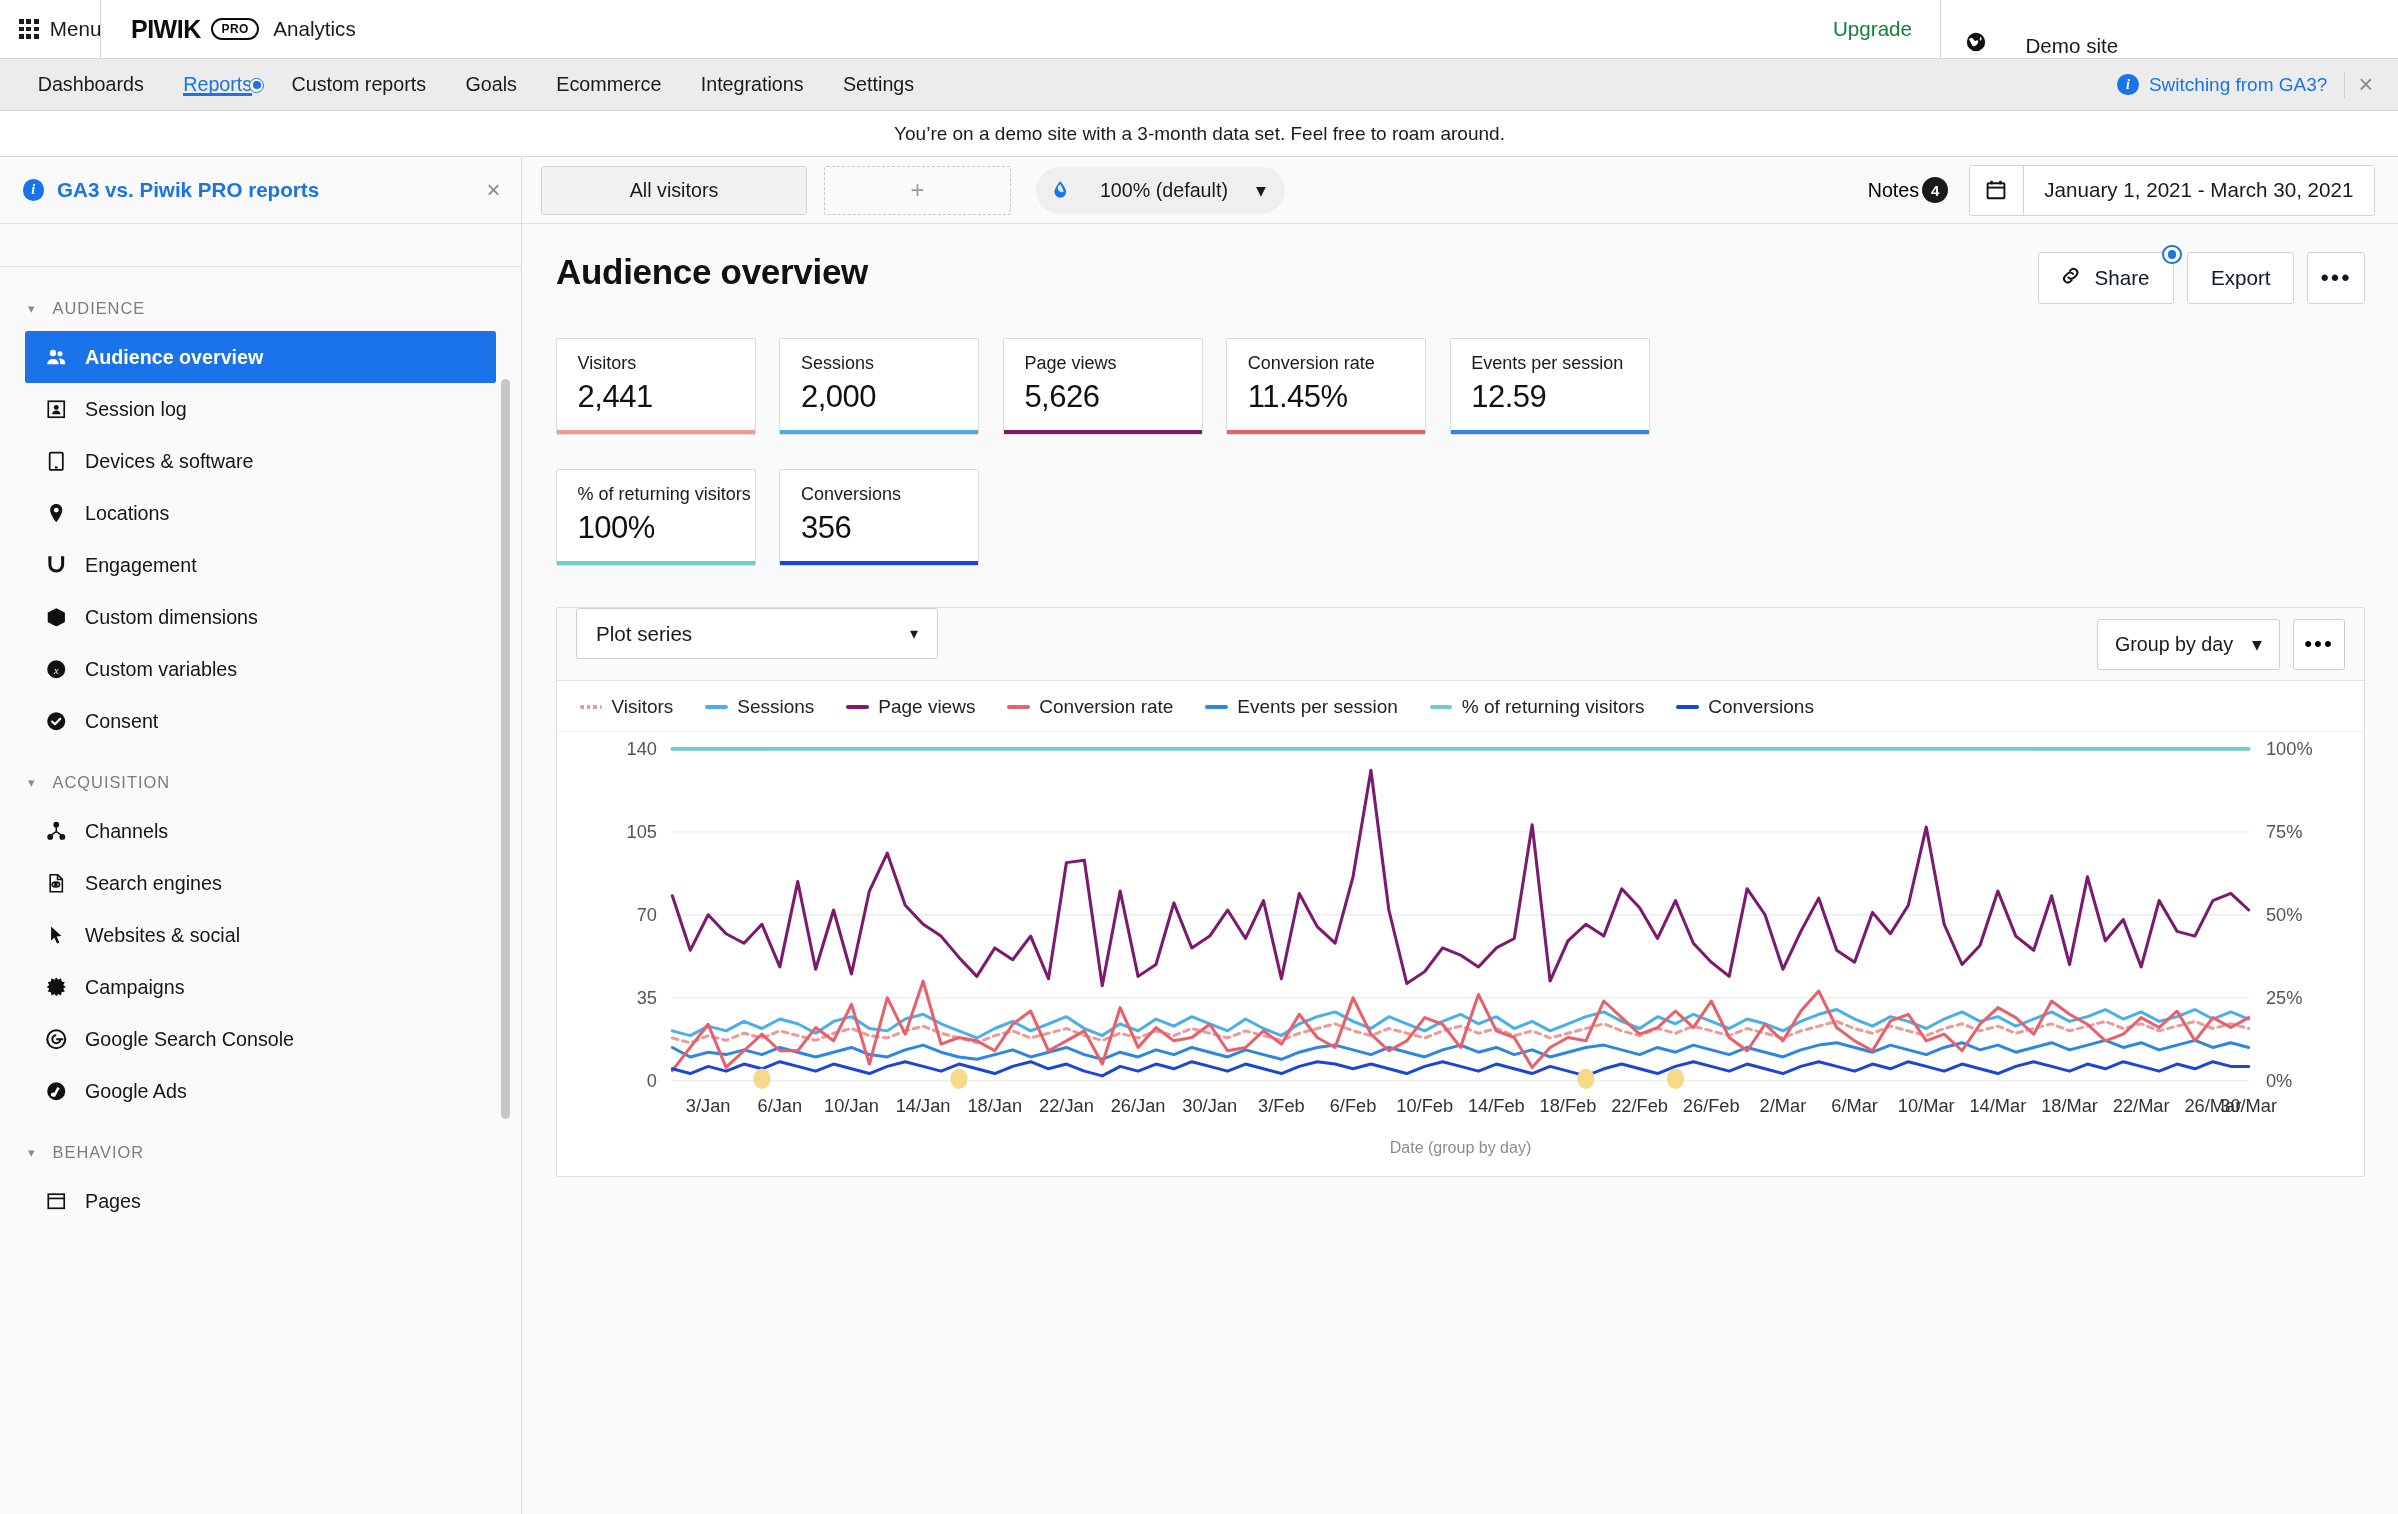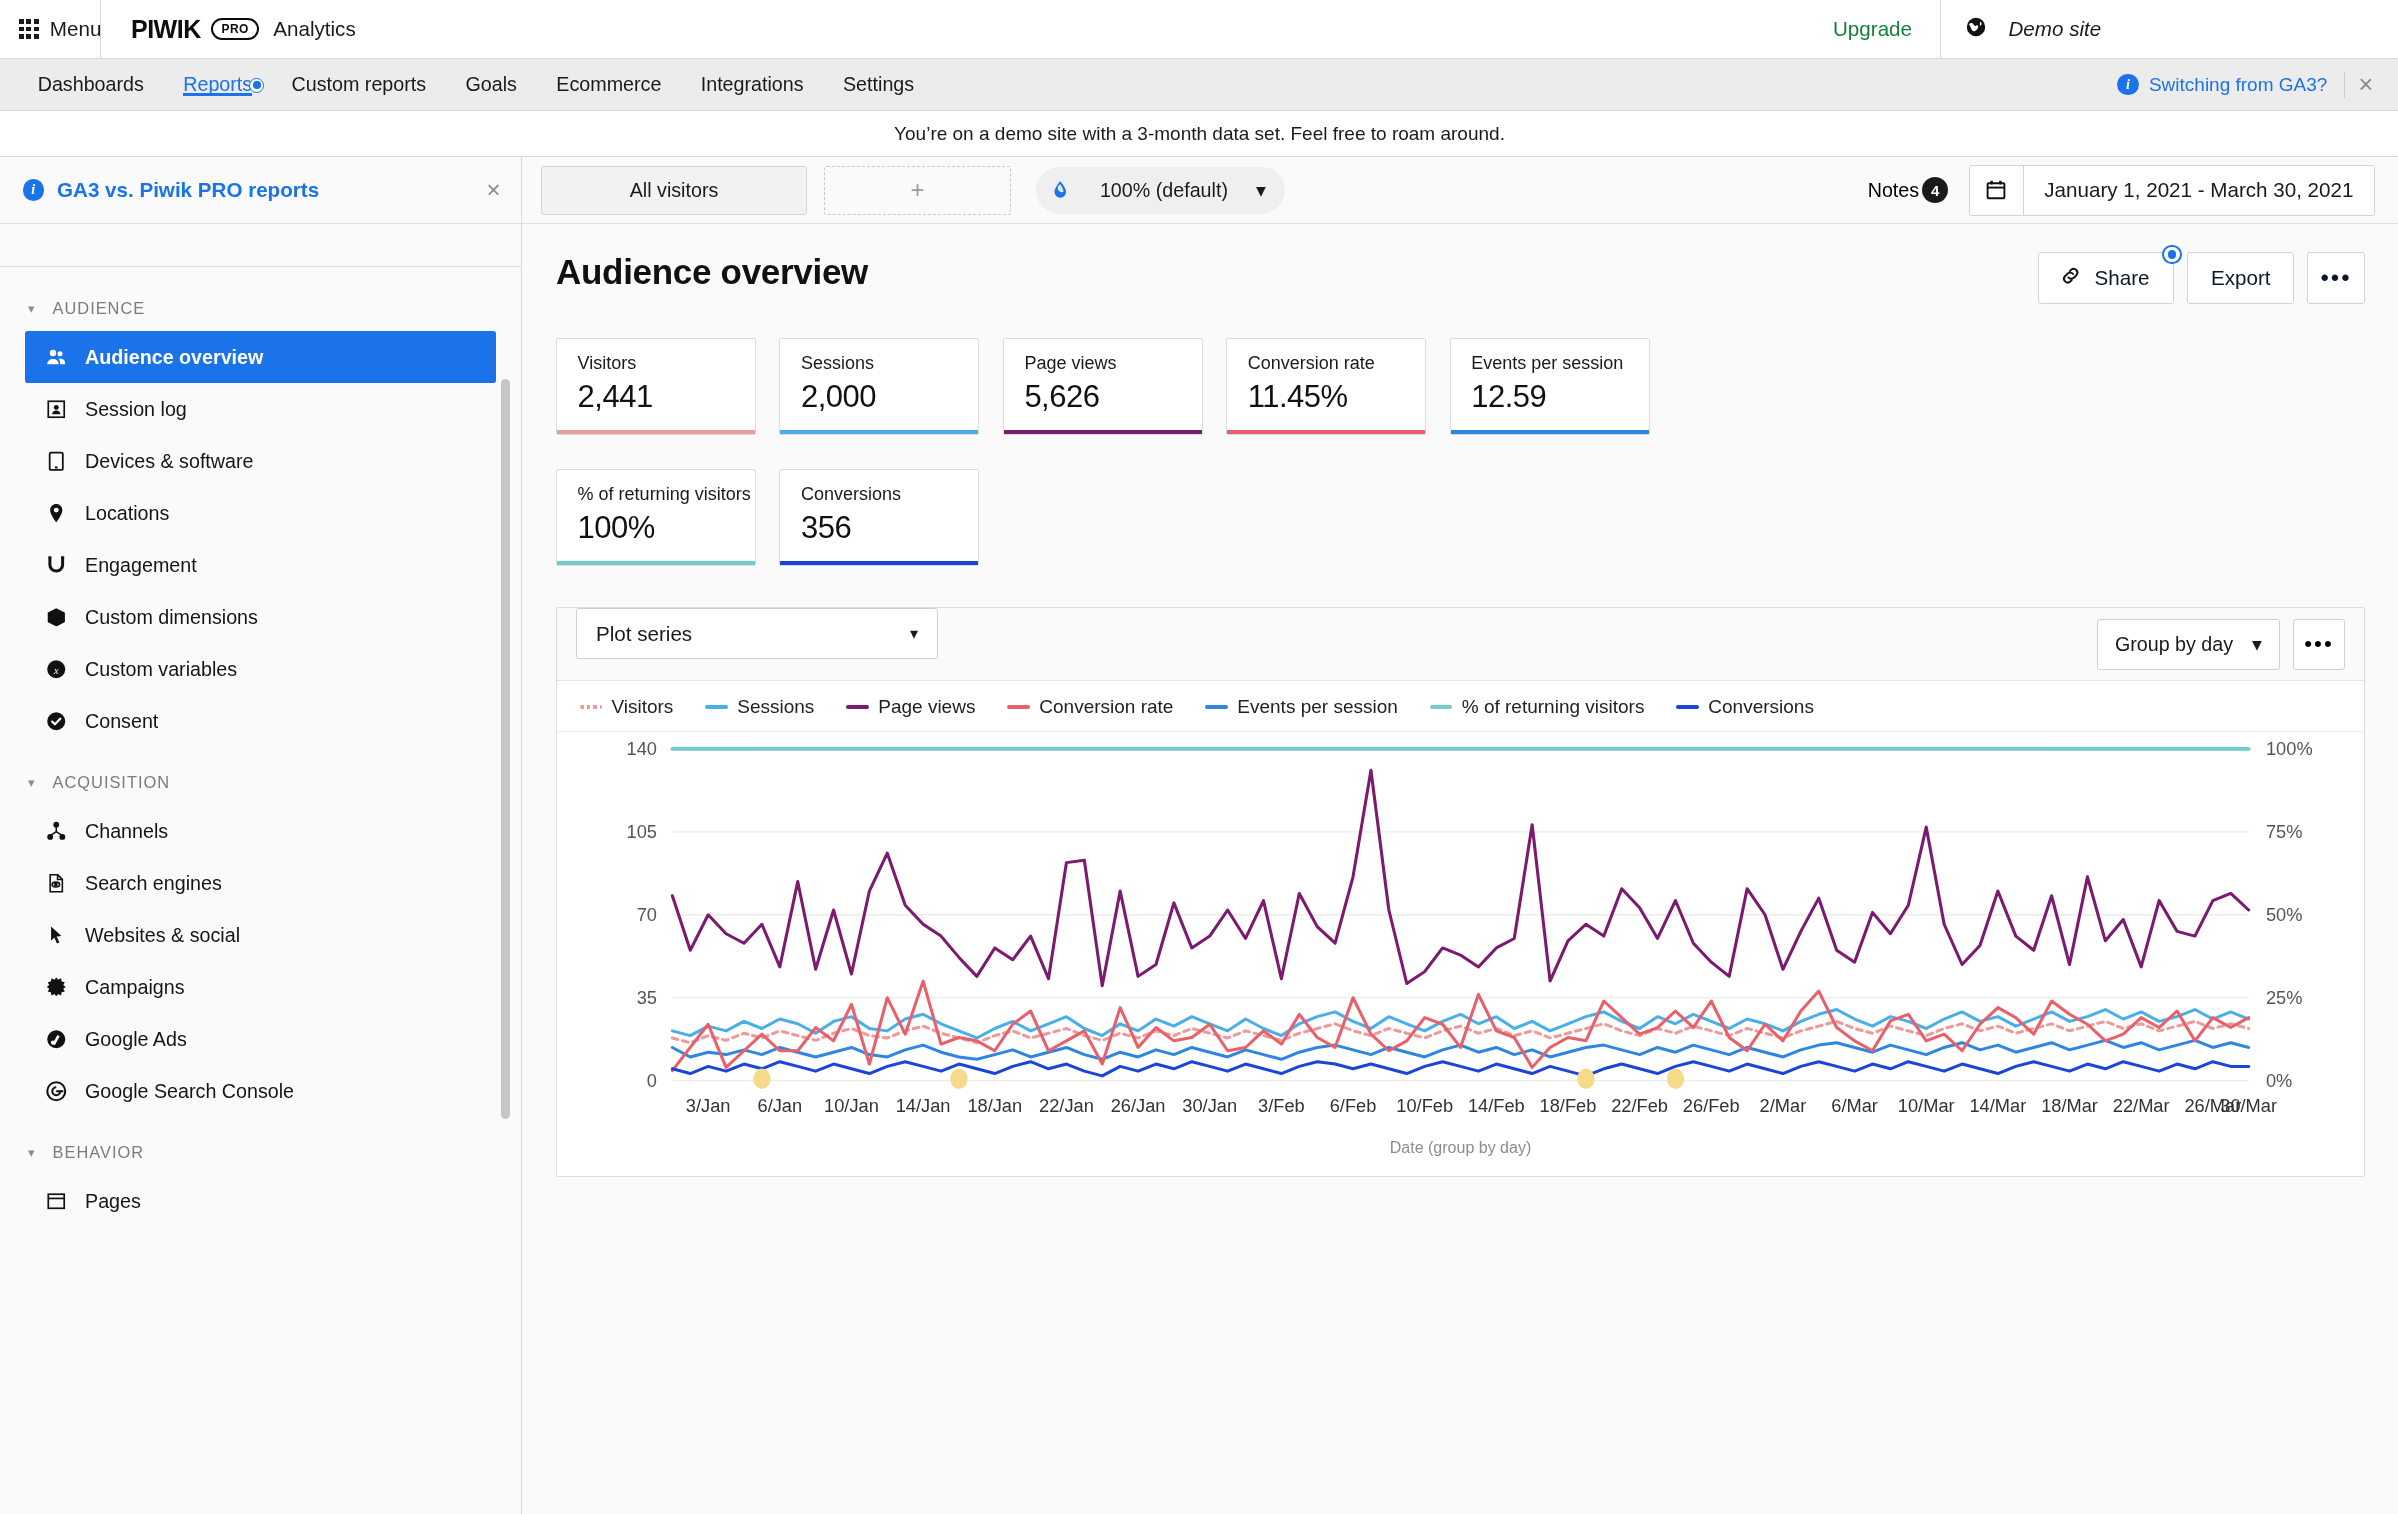--- a/index.html
+++ b/index.html
@@ -42,23 +42,23 @@
   }
   .brand-analytics { font-size: 20.6px; color: #1a1a1a; margin-left: 3.7px; }
   .topbar-right {
     margin-left: auto; display: flex; align-items: stretch;
   }
   .upgrade-link {
     display: flex; align-items: center; color: #15803d; font-size: 20.6px;
     padding: 0 28px; cursor: pointer;
   }
   .site-select {
-    display: flex; align-items: center; gap: 21px;
+    display: flex; align-items: flex-end; gap: 38px;
     border-left: 0.9px solid #d8d8d8; padding: 0 24px 0 22.5px;
-    min-width: 459px; cursor: pointer; font-style: italic;
+    min-width: 459px; cursor: pointer;
   }
   .globe-icon { font-size: 21.5px; line-height: 1; }
   .site-name { font-size: 20.6px; color: #1a1a1a; }
 
   
   .navbar {
     height: 52px; background: #ececec;
     display: flex; align-items: center; position: relative;
     border-bottom: 0.9px solid #d5d5d5;
   }
@@ -455,37 +455,37 @@
         <span class="sb-ico">
           <svg viewBox="0 0 24 24" fill="#111">
               <path d="M12 1.5l2 2.6 3-1.6.8 3.3 3.3.8-1.6 3 2.6 2-2.6 2 1.6 3-3.3.8-.8 3.3-3-1.6-2 2.6-2-2.6-3 1.6-.8-3.3-3.3-.8 1.6-3-2.6-2 2.6-2-1.6-3 3.3-.8.8-3.3 3 1.6z"></path>
             </svg>
         </span>
         <span>Campaigns</span>
       </div>
       <div class="sb-item">
         <span class="sb-ico">
           <svg viewBox="0 0 24 24">
-              <circle cx="12" cy="12" r="9.6" fill="#111"></circle>
-              <path d="M8.2 16.8l5-9.4 2.4 1.3-5 9.4z" fill="#fff"></path>
-              <circle cx="8.6" cy="15.6" r="2.3" fill="#fff"></circle>
-            </svg>
-        </span>
-        <span>Google Ads</span>
-      </div>
-      <div class="sb-item">
-        <span class="sb-ico">
-          <svg viewBox="0 0 24 24">
               <circle cx="12" cy="12" r="9.6" fill="none" stroke="#111" stroke-width="2.2"></circle>
               <path d="M12 12h7.5" stroke="#111" stroke-width="2.2"></path>
               <path d="M12 7.5v9" stroke="none"></path>
               <path d="M16.2 12A4.2 4.2 0 1112 7.8" fill="none" stroke="#111" stroke-width="2.2"></path>
             </svg>
         </span>
         <span>Google Search Console</span>
+      </div>
+      <div class="sb-item">
+        <span class="sb-ico">
+          <svg viewBox="0 0 24 24">
+              <circle cx="12" cy="12" r="9.6" fill="#111"></circle>
+              <path d="M8.2 16.8l5-9.4 2.4 1.3-5 9.4z" fill="#fff"></path>
+              <circle cx="8.6" cy="15.6" r="2.3" fill="#fff"></circle>
+            </svg>
+        </span>
+        <span>Google Ads</span>
       </div>
 
       <div class="sb-spacer"></div>
 
       <div class="sb-group">
         <span class="chev">▾</span>
         <span>BEHAVIOR</span>
       </div>
       <div class="sb-item">
         <span class="sb-ico">

